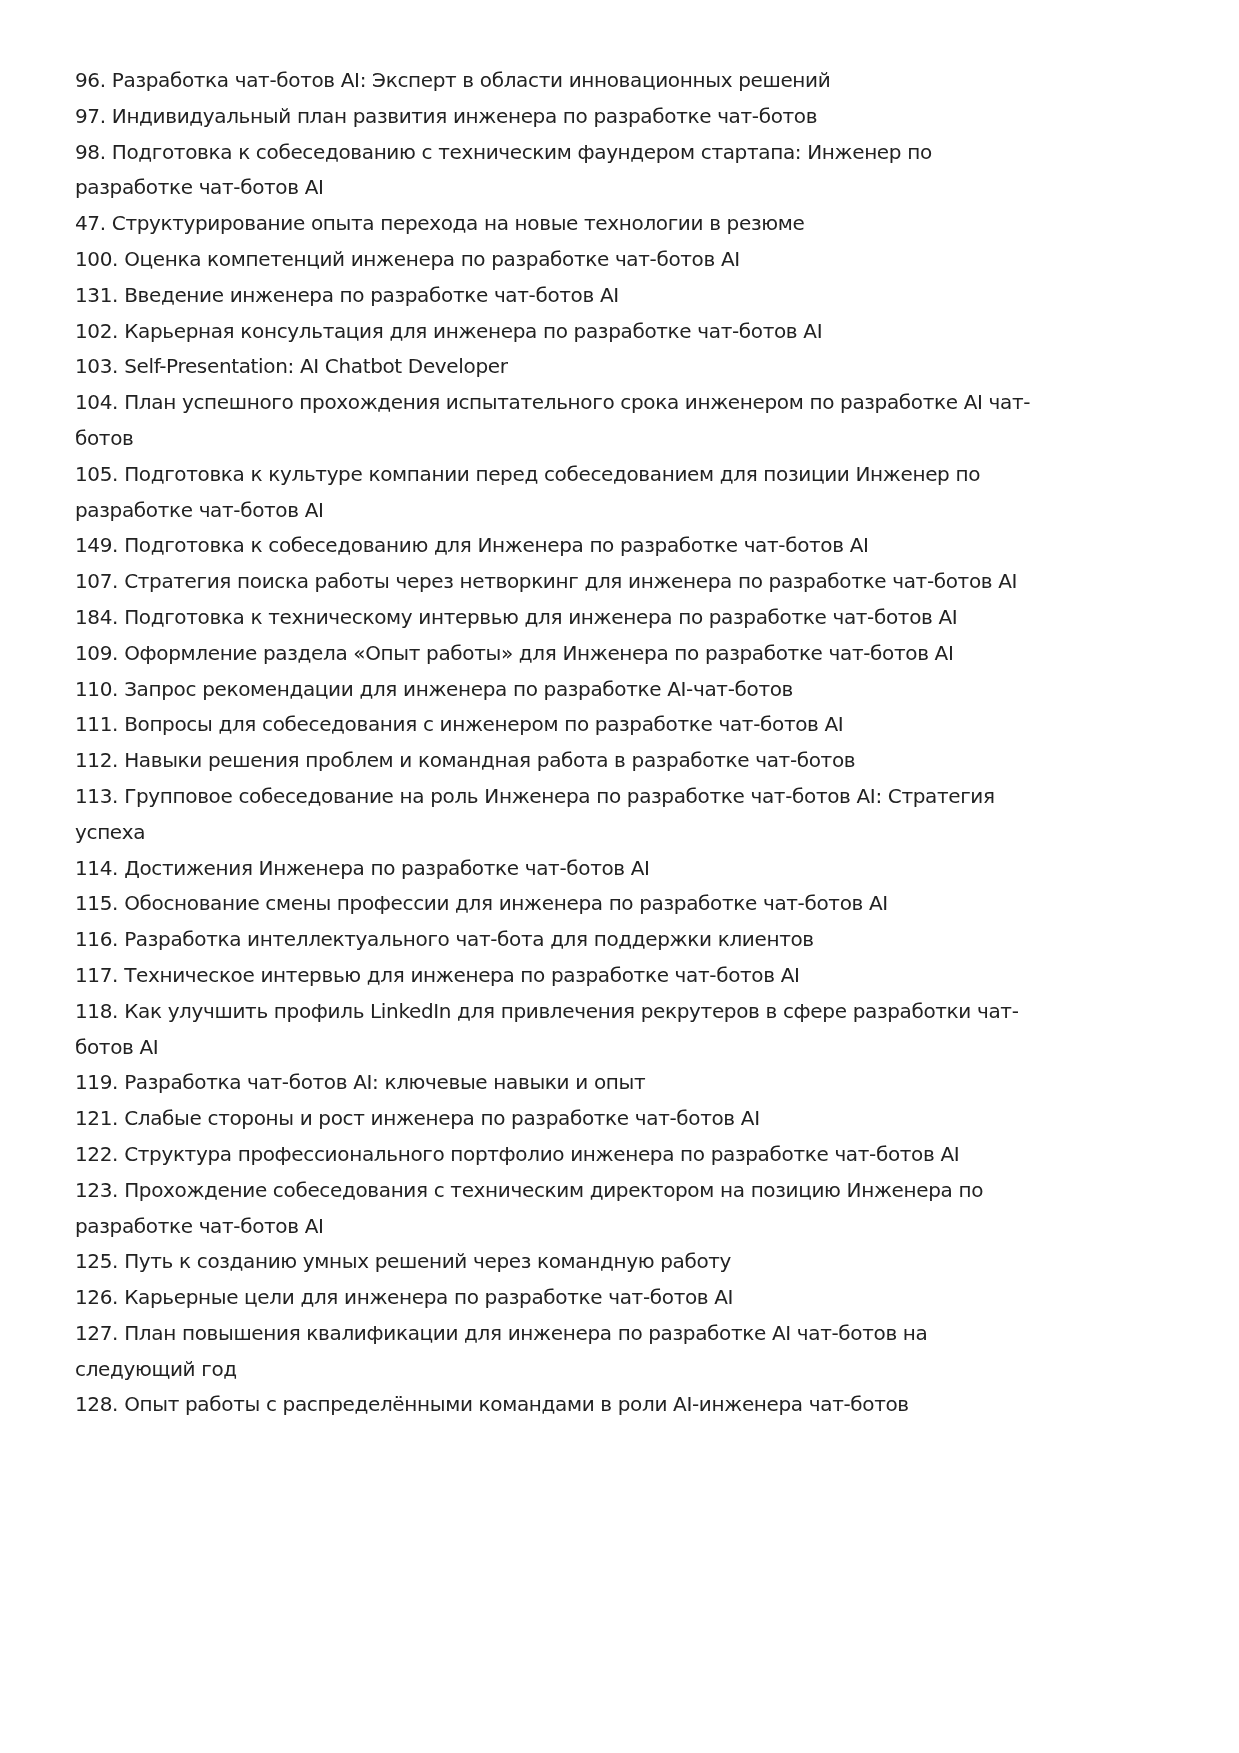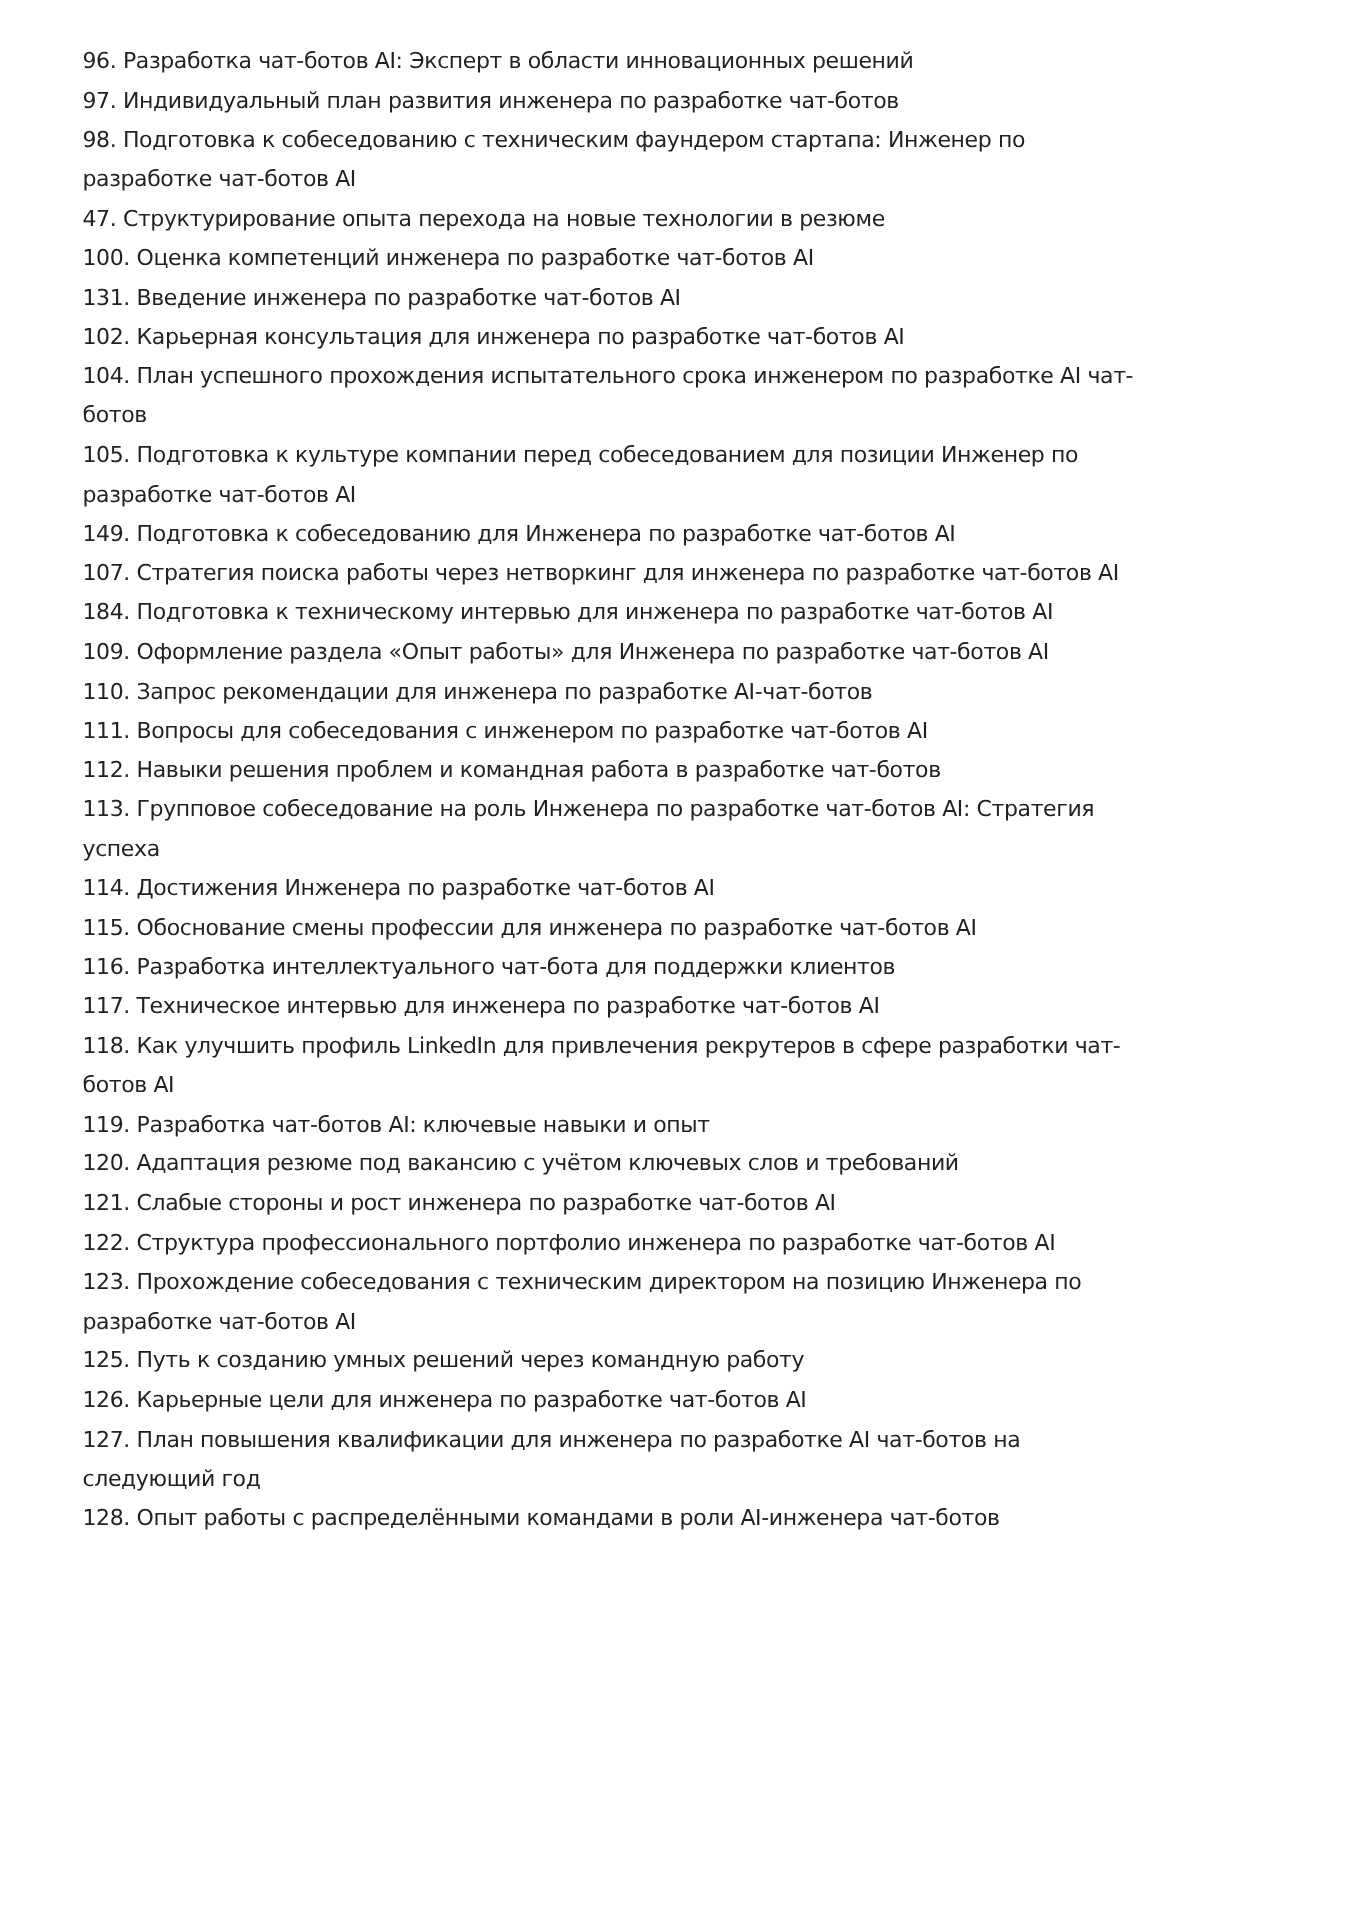--- a/index.html
+++ b/index.html
@@ -1,57 +1,57 @@
 <!DOCTYPE html>
 <html><head>
 <meta charset="utf-8">
 <style>
   html, body { margin: 0; padding: 0; background: #ffffff; }
   body { width: 1239px; height: 1753px; position: relative; overflow: hidden; }
   .page {
-    position: absolute; left: 75px; top: 38px; width: 1100px;
+    position: absolute; left: 75px; top: 63px; width: 1100px;
     font-family: "DejaVu Sans", sans-serif;
     font-size: 20px; line-height: 35.8px; color: #222222;
   }
   .item { margin: 0; padding: 0; white-space: pre-line; letter-spacing: -0.35px; }
 </style>
 </head>
 <body>
 
 <div class="page">
   <div class="list" id="list">
       <p class="item">96. Разработка чат-ботов AI: Эксперт в области инновационных решений</p>
       <p class="item">97. Индивидуальный план развития инженера по разработке чат-ботов</p>
       <p class="item">98. Подготовка к собеседованию с техническим фаундером стартапа: Инженер по
 разработке чат-ботов AI</p>
       <p class="item">47. Структурирование опыта перехода на новые технологии в резюме</p>
       <p class="item">100. Оценка компетенций инженера по разработке чат-ботов AI</p>
       <p class="item">131. Введение инженера по разработке чат-ботов AI</p>
       <p class="item">102. Карьерная консультация для инженера по разработке чат-ботов AI</p>
+      <p class="item">103. Self-Presentation: AI Chatbot Developer</p>
       <p class="item">104. План успешного прохождения испытательного срока инженером по разработке AI чат-
 ботов</p>
       <p class="item">105. Подготовка к культуре компании перед собеседованием для позиции Инженер по
 разработке чат-ботов AI</p>
       <p class="item">149. Подготовка к собеседованию для Инженера по разработке чат-ботов AI</p>
       <p class="item">107. Стратегия поиска работы через нетворкинг для инженера по разработке чат-ботов AI</p>
       <p class="item">184. Подготовка к техническому интервью для инженера по разработке чат-ботов AI</p>
       <p class="item">109. Оформление раздела «Опыт работы» для Инженера по разработке чат-ботов AI</p>
       <p class="item">110. Запрос рекомендации для инженера по разработке AI-чат-ботов</p>
       <p class="item">111. Вопросы для собеседования с инженером по разработке чат-ботов AI</p>
       <p class="item">112. Навыки решения проблем и командная работа в разработке чат-ботов</p>
       <p class="item">113. Групповое собеседование на роль Инженера по разработке чат-ботов AI: Стратегия
 успеха</p>
       <p class="item">114. Достижения Инженера по разработке чат-ботов AI</p>
       <p class="item">115. Обоснование смены профессии для инженера по разработке чат-ботов AI</p>
       <p class="item">116. Разработка интеллектуального чат-бота для поддержки клиентов</p>
       <p class="item">117. Техническое интервью для инженера по разработке чат-ботов AI</p>
       <p class="item">118. Как улучшить профиль LinkedIn для привлечения рекрутеров в сфере разработки чат-
 ботов AI</p>
       <p class="item">119. Разработка чат-ботов AI: ключевые навыки и опыт</p>
-      <p class="item">120. Адаптация резюме под вакансию с учётом ключевых слов и требований</p>
       <p class="item">121. Слабые стороны и рост инженера по разработке чат-ботов AI</p>
       <p class="item">122. Структура профессионального портфолио инженера по разработке чат-ботов AI</p>
       <p class="item">123. Прохождение собеседования с техническим директором на позицию Инженера по
 разработке чат-ботов AI</p>
       <p class="item">125. Путь к созданию умных решений через командную работу</p>
       <p class="item">126. Карьерные цели для инженера по разработке чат-ботов AI</p>
       <p class="item">127. План повышения квалификации для инженера по разработке AI чат-ботов на
 следующий год</p>
       <p class="item">128. Опыт работы с распределёнными командами в роли AI-инженера чат-ботов</p>
     </div>

